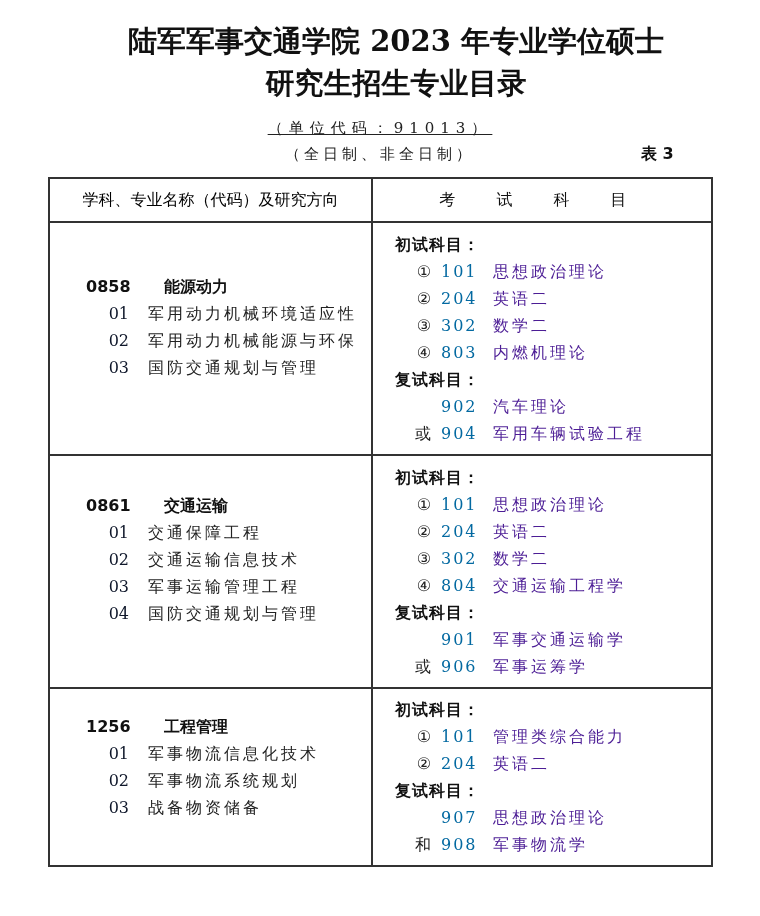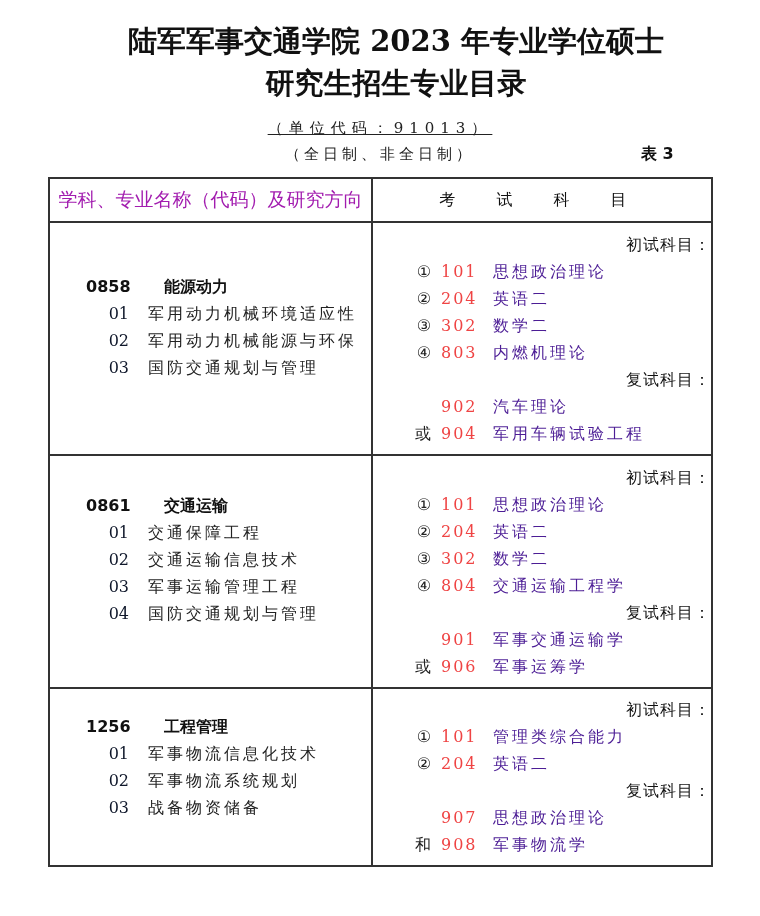--- a/index.html
+++ b/index.html
@@ -6,32 +6,32 @@
   body { width:760px; height:916px; position:relative; overflow:hidden; color:#111; font-family:"DejaVu Sans", sans-serif; }
   .title { position:absolute; left:16px; width:760px; text-align:center; font-family:"DejaVu Serif", serif; font-weight:bold; font-size:29px; letter-spacing:0px; color:#111; }
   .t1 { top:22px; }
   .t2 { top:64px; }
   .sub { position:absolute; left:0; width:760px; text-align:center; font-family:"DejaVu Serif", serif; font-size:15px; color:#222; letter-spacing:6px; }
   .s1 { top:119px;text-decoration:underline; }
   .s2 { top:145px; letter-spacing:4px; }
   .tabno { position:absolute; left:641px; top:144px; font-size:16px; font-weight:bold; color:#111; }
   table.cat { position:absolute; left:48px; top:177px; width:665px; border-collapse:collapse; }
   table.cat td, table.cat th { border:2px solid #333; padding:0; vertical-align:middle; }
-  th.h1 { width:321px; height:42px; font-weight:normal; font-size:19px; text-align:center; color:#a21caf; }
+  th.h1 { width:321px; height:42px; font-weight:normal; font-size:16px; text-align:center; color:#000000; }
   th.h2 { height:42px; font-weight:normal; font-size:16px; text-align:center; letter-spacing:18px; color:#111; }
   .lcell { position:relative; }
   .rcell { position:relative; }
   .line { height:27px; line-height:27px; font-size:16px; white-space:nowrap; }
   .mj { font-weight:bold; color:#111; }
   .code4 { display:inline-block; width:78px; padding-left:36px; font-weight:bold; }
   .dir .num { display:inline-block; width:79px; text-align:right; padding-right:19px; font-family:"DejaVu Serif", serif; color:#0f172a; }
   .dir .nm { letter-spacing:3px; color:#222; }
-  .sect { font-weight:normal; padding-left:22px; letter-spacing:1px;text-align:right; }
+  .sect { font-weight:bold; padding-left:22px; letter-spacing:1px; }
   .subj .pre { display:inline-block; width:58px; text-align:right; padding-right:10px; font-family:"DejaVu Serif", serif; color:#222; }
-  .subj .cd { display:inline-block; width:52px; font-family:"DejaVu Serif", serif; letter-spacing:2px; color:#ef4444; }
+  .subj .cd { display:inline-block; width:52px; font-family:"DejaVu Serif", serif; letter-spacing:2px; color:#0369a1; }
   .subj .nm { letter-spacing:3px; color:#4c1d95; }
 </style>
 </head>
 <body>
 
 <div class="title t1">陆军军事交通学院 2023 年专业学位硕士</div>
 <div class="title t2">研究生招生专业目录</div>
 <div class="sub s1">（单位代码：91013）</div>
 <div class="sub s2">（全日制、非全日制）</div>
 <div class="tabno">表 3</div>

